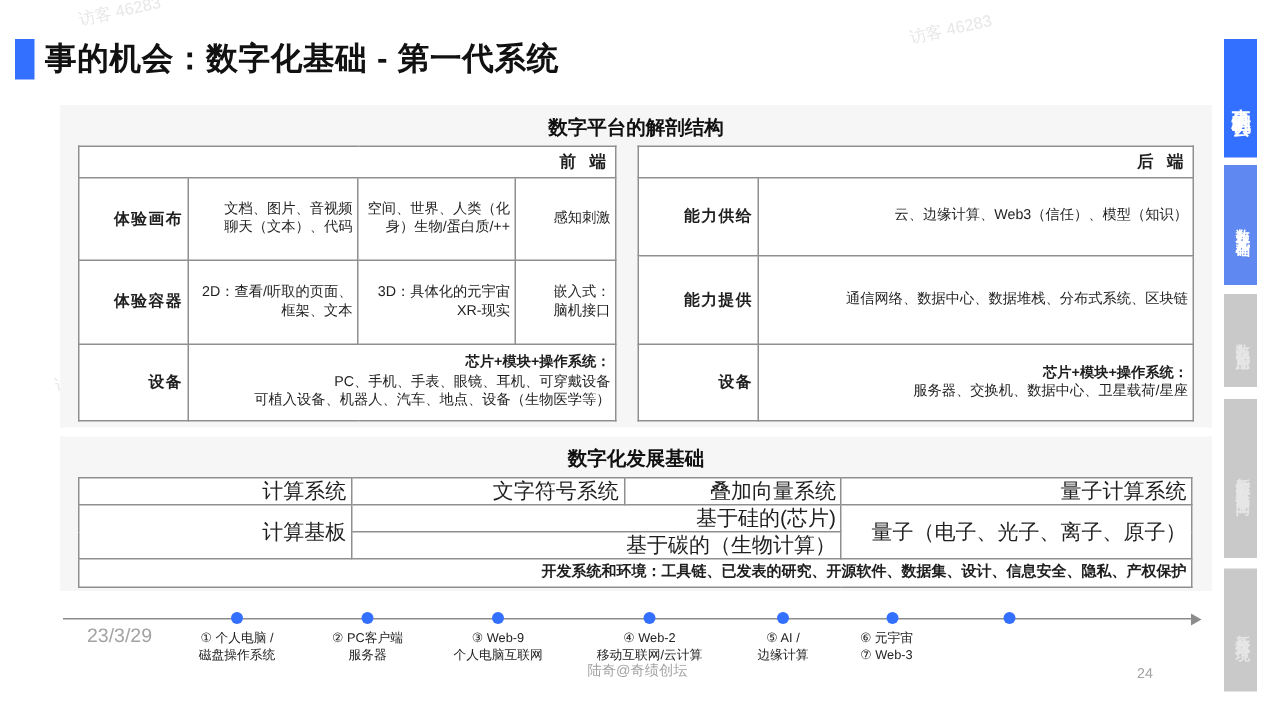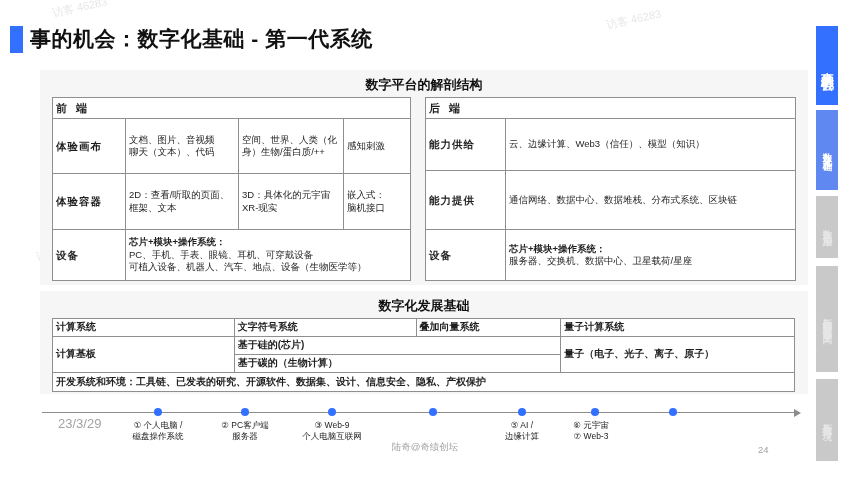--- a/index.html
+++ b/index.html
@@ -23,30 +23,30 @@
   .panel { position:absolute; background:#f6f6f6; }
   .panel-anatomy { left:40px; top:70px; width:768px; height:215px; }
   .panel-foundation { left:40px; top:291px; width:768px; height:103px; }
   .panel-title {
     position:absolute; top:6px; left:0; width:100%; text-align:center;
     font-size:13px; font-weight:bold; color:#111;
   }
   
   table { border-collapse:collapse; table-layout:fixed; background:#ffffff; }
   td {
-    border:1px solid #8f8f8f; font-size:9.5px; text-align:left; vertical-align:middle;
+    border:1px solid #8f8f8f; font-size:9.5px; text-align:right; vertical-align:middle;
     padding:1px 3px; line-height:12.5px; color:#1f1f1f; white-space:pre-line;margin-top:36px;
   }
   td.hdr { font-weight:bold; font-size:11px; letter-spacing:3px; }
   td.lbl { font-weight:bold; font-size:10.5px; letter-spacing:1px; }
   .cell-title { font-weight:bold; display:block; }
   .tbl-front { position:absolute; left:12px; top:27px; width:358px; }
   .tbl-back  { position:absolute; left:385px; top:27px; width:370px; }
   .tbl-foundation { position:absolute; left:12px; top:27px; width:743px; }
-  .tbl-foundation td { font-size:10px;font-weight:bold; }
+  .tbl-foundation td { font-size:14px; }
   .tbl-foundation td.devrow { font-weight:bold; font-size:10px; }
   
   .timeline { position:absolute; left:0; top:0; width:850px; height:477px; pointer-events:none; }
   .tl-line { position:absolute; left:42px; top:412px; width:754px; height:1px; background:#8c8c8c; }
   .tl-arrow {
     position:absolute; left:794px; top:408.5px; width:0; height:0;
     border-left:7px solid #8c8c8c; border-top:4px solid transparent; border-bottom:4px solid transparent;
   }
   .tl-dot {
     position:absolute; top:408px; width:8px; height:8px; border-radius:50%; background:#3370ff;
@@ -192,20 +192,22 @@
   <div class="tl-dot" style="left:518px"></div>
   <div class="tl-dot" style="left:591px"></div>
   <div class="tl-dot" style="left:669px"></div>
 
   <div class="tl-label" style="left:190px">② PC客户端
 服务器</div>
   <div class="tl-label" style="left:103px">① 个人电脑 /
 磁盘操作系统</div>
   <div class="tl-label" style="left:277px">③ Web-9
 个人电脑互联网</div>
+  <div class="tl-label" style="left:378px">④ Web-2
+移动互联网/云计算</div>
   <div class="tl-label" style="left:467px">⑤ AI /
 边缘计算</div>
   <div class="tl-label" style="left:536px">⑥ 元宇宙
 ⑦ Web-3</div>
 </div>
 
 <div class="footer-date">23/3/29</div>
 <div class="footer-author">陆奇@奇绩创坛</div>
 <div class="footer-page">24</div>
 

